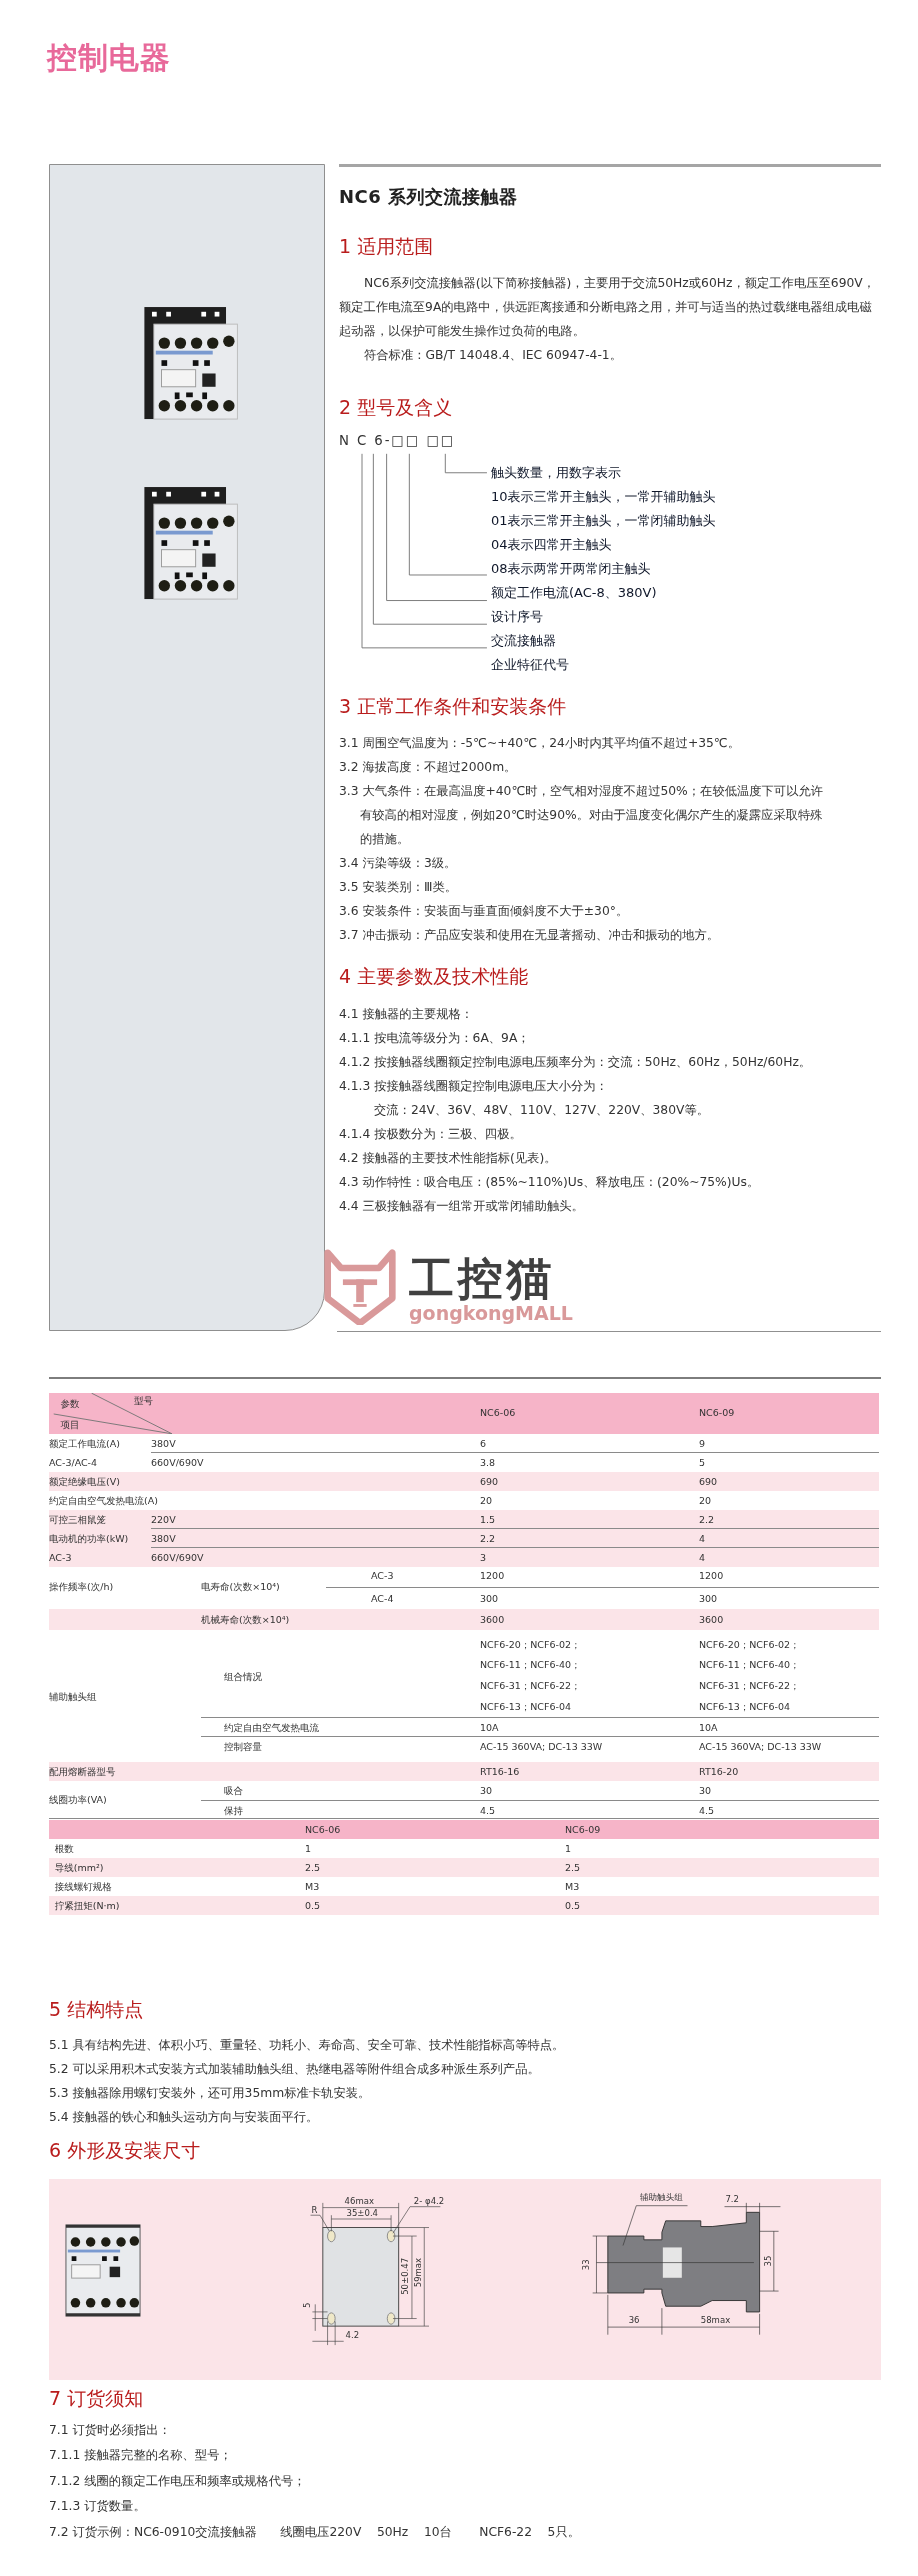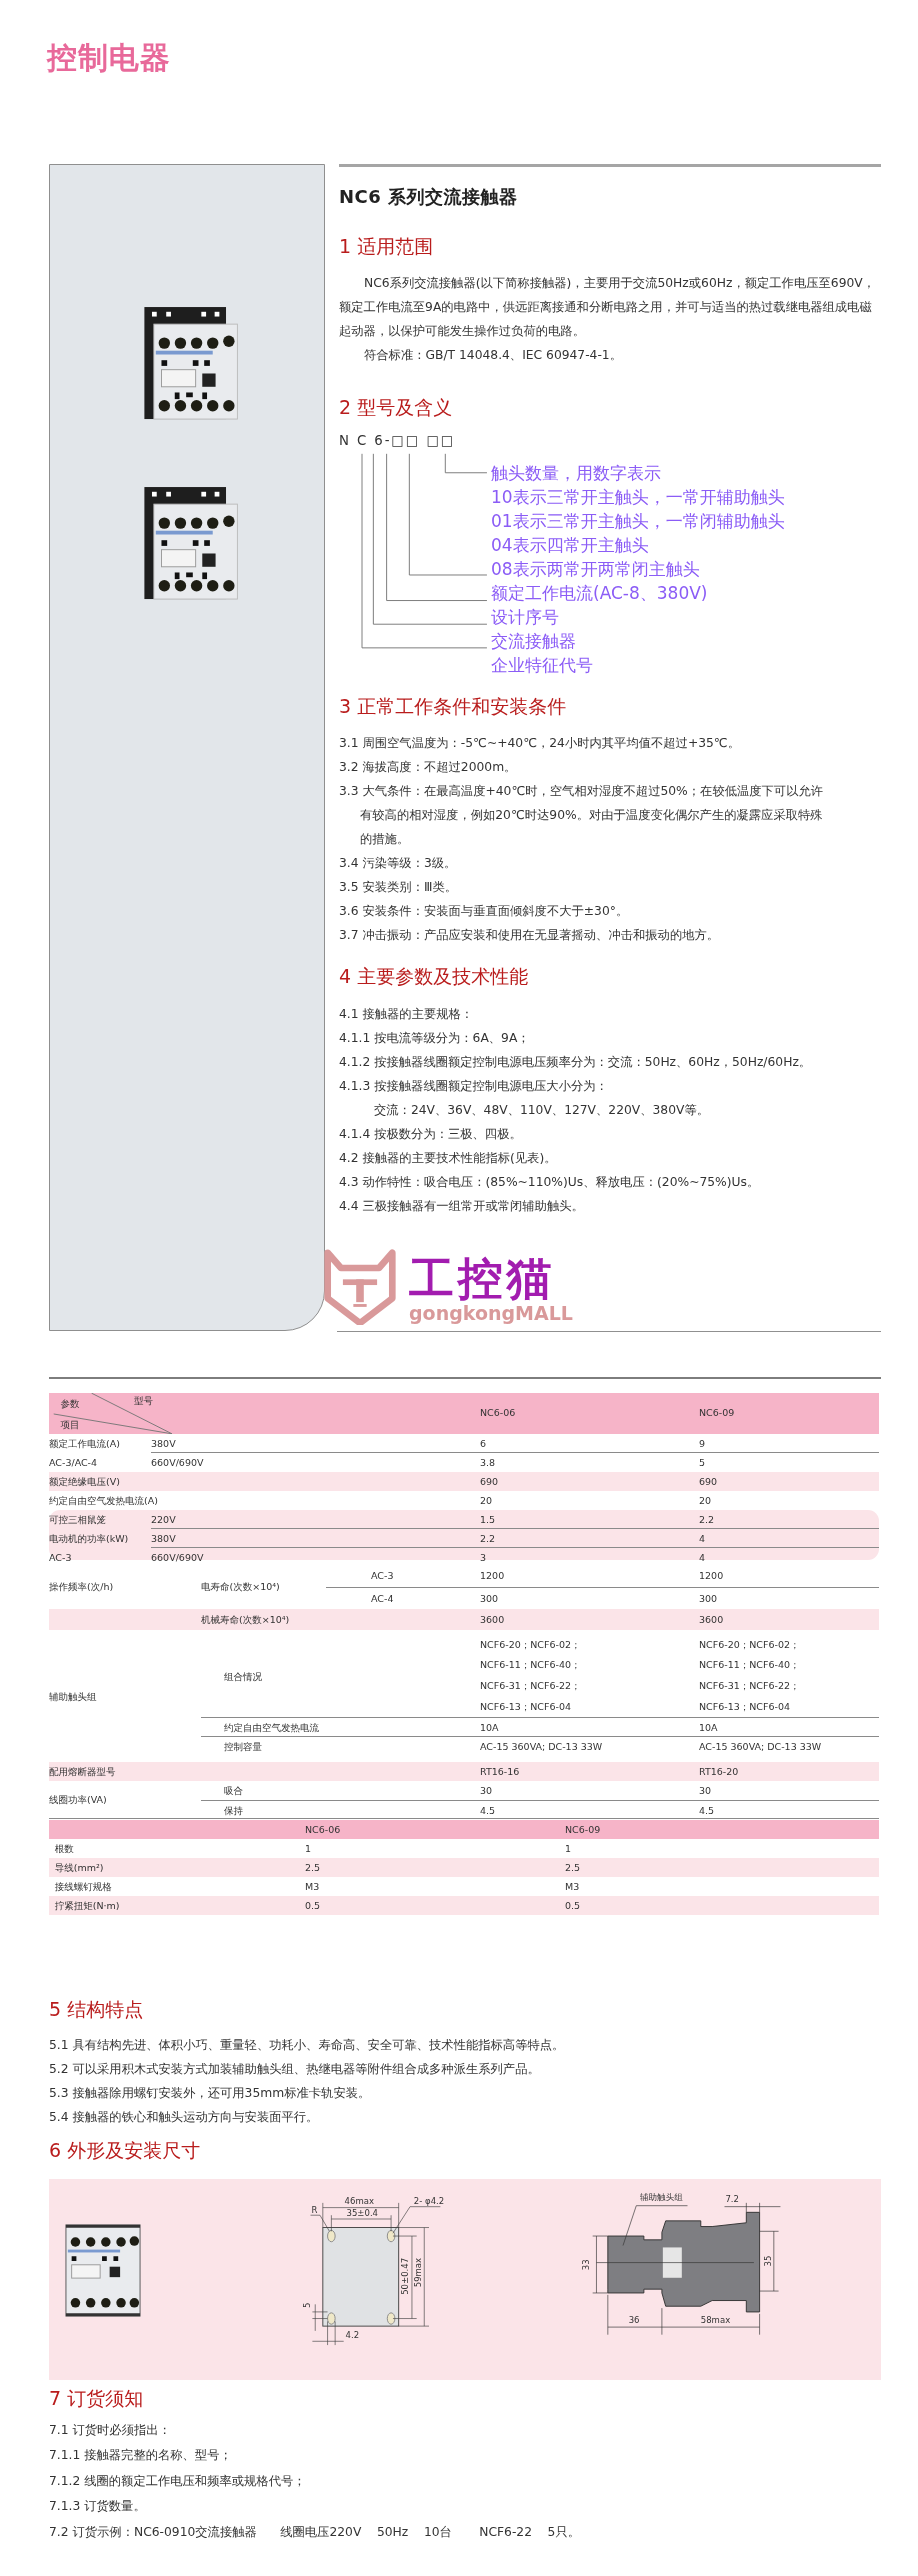--- a/index.html
+++ b/index.html
@@ -22,26 +22,26 @@
   .para { font-size: 12.3px; line-height: 24px; color: #333; }
   .para.indent { text-indent: 25px; }
   .line { font-size: 12.3px; line-height: 24px; color: #333; white-space: nowrap; }
   .line.cont { padding-left: 21px; white-space: normal; }
   .line.ind2 { padding-left: 35px; }
 
   
   .model-diagram { position: relative; height: 248px; margin-bottom: 13.3px; }
   .model-code { position: absolute; left: 0; top: 0; font-size: 13.3px; color: #333; letter-spacing: 1.9px; }
   .model-legend { position: absolute; left: 152px; top: 28px; }
-  .model-legend div { font-size: 17px; line-height: 24px; color: #8b5cf6; white-space: nowrap; }
+  .model-legend div { font-size: 13px; line-height: 24px; color: #0f172a; white-space: nowrap; }
   .model-diagram svg { position: absolute; left: 0; top: 0; }
 
   .watermark { position: absolute; left: 322px; top: 1247px; width: 294px; height: 81px; }
   .wm-logo { position: absolute; left: 0; top: 0; }
-  .wm-cn { position: absolute; left: 87px; top: 1.9px; font-size: 45px; font-weight: bold; color: #a21caf; letter-spacing: 3.8px; }
+  .wm-cn { position: absolute; left: 87px; top: 1.9px; font-size: 45px; font-weight: bold; color: #404040; letter-spacing: 3.8px; }
   .wm-en { position: absolute; left: 87px; top: 55px; font-size: 19px; font-weight: bold; color: #d9999a; }
   .rule-wm { position: absolute; left: 337px; top: 1331px; width: 544px; height: 0.9px; background: #909090; }
   .rule-mid { position: absolute; left: 49px; top: 1377px; width: 832px; height: 1.9px; background: #7d7d7d; }
 
   
   .spec-table { position: absolute; left: 49px; top: 1393px; width: 830px; font-size: 9.5px; color: #333; }
   .row { position: absolute; left: 0; width: 830px; }
   .pink-h { background: #f6b4c8; }
   .pink-l { background: #fbe4e8; }
   .cell { position: absolute; white-space: nowrap; line-height: 1; }
@@ -241,21 +241,21 @@
     <span class="cell" style="left:431px;top:4.7px;">690</span>
     <span class="cell" style="left:650px;top:4.7px;">690</span>
   </div>
 
   <div class="row" style="top:98px;height:19px;">
     <span class="cell" style="left:0;top:4.7px;">约定自由空气发热电流(A)</span>
     <span class="cell" style="left:431px;top:4.7px;">20</span>
     <span class="cell" style="left:650px;top:4.7px;">20</span>
   </div>
 
-  <div class="row pink-l" style="top:117px;height:50px;border-radius:11px;">
+  <div class="row pink-l" style="top:117px;height:57px;">
     <span class="cell" style="left:0;top:4.7px;">可控三相鼠笼</span>
     <span class="cell" style="left:0;top:24px;">电动机的功率(kW)</span>
     <span class="cell" style="left:0;top:43px;">AC-3</span>
     <span class="cell" style="left:102px;top:4.7px;">220V</span>
     <span class="cell" style="left:102px;top:24px;">380V</span>
     <span class="cell" style="left:102px;top:43px;">660V/690V</span>
     <span class="cell" style="left:431px;top:4.7px;">1.5</span>
     <span class="cell" style="left:650px;top:4.7px;">2.2</span>
     <div class="hline" style="left:102px;top:18px;width:728px;"></div>
     <span class="cell" style="left:431px;top:24px;">2.2</span>

